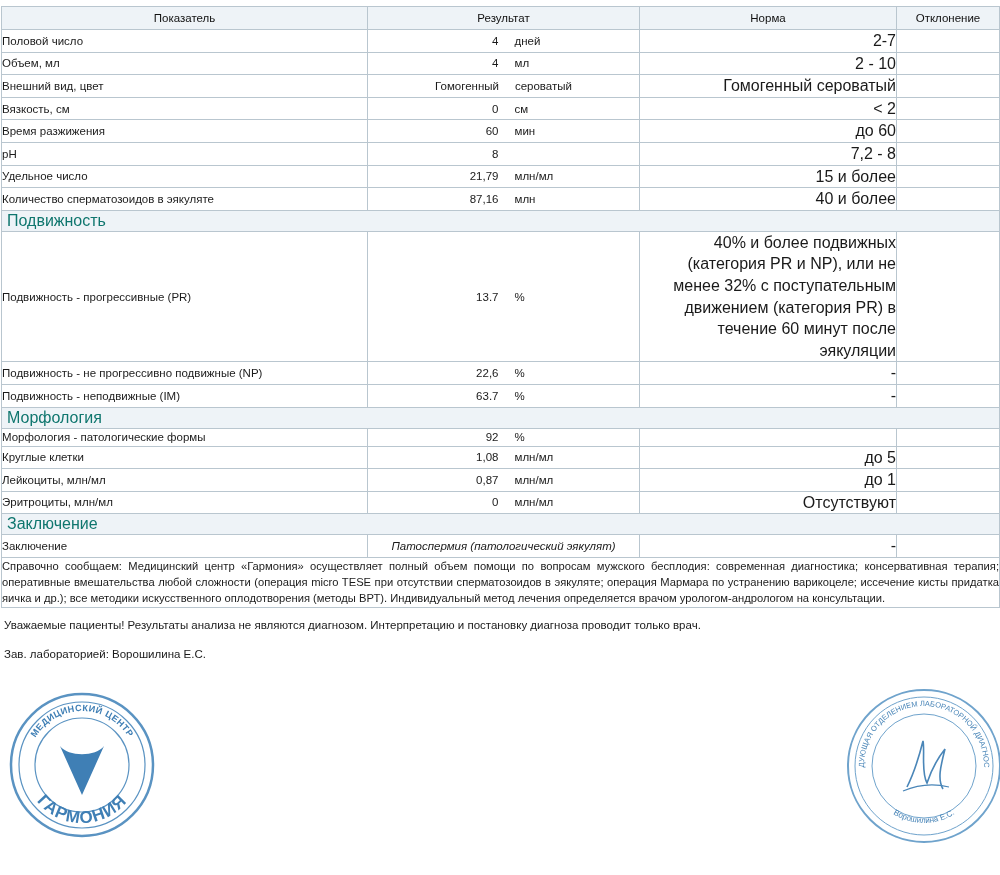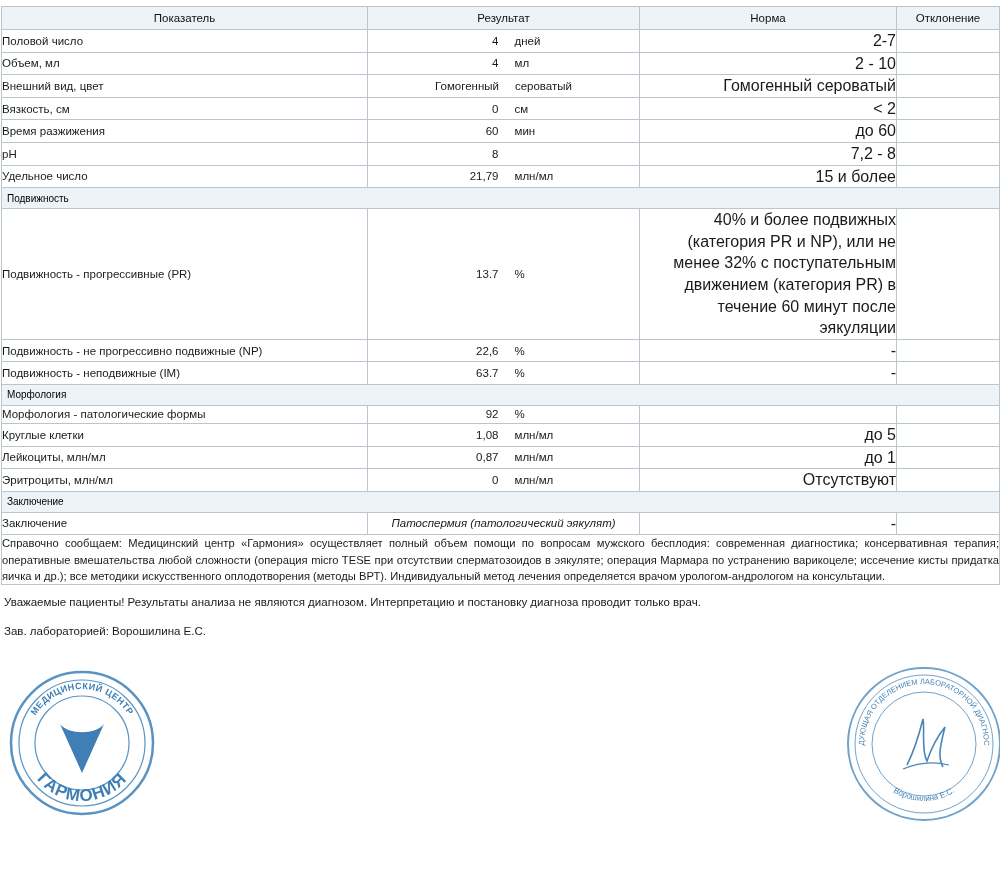--- a/index.html
+++ b/index.html
@@ -80,22 +80,22 @@
   }
   td.dev {
     padding: 4px 4px;
   }
   tr.section td {
     background: #eef3f7;
     height: 20px;
   }
   tr.section td.sect-title {
     padding-left: 5px;
-    font-size: 10px;
-    color: #000000;
+    font-size: 16px;
+    color: #0f766e;
   }
   tr.tall td { height: 62px; }
   tr.mid td { height: 34px; }
 
   .note-row td {
     padding: 6px 6px 8px 6px;
     font-size: 11.2px;
     line-height: 1.45;
     text-align: justify;
     color: #1b1b1b;
@@ -198,20 +198,26 @@
       <tr>
         <td class="label">pH</td>
         <td class="result"><span class="rv">8</span><span class="ru"></span></td>
         <td class="norm">7,2 - 8</td>
         <td class="dev"></td>
       </tr>
       <tr>
         <td class="label">Удельное число</td>
         <td class="result"><span class="rv">21,79</span><span class="ru">млн/мл</span></td>
         <td class="norm">15 и более</td>
+        <td class="dev"></td>
+      </tr>
+      <tr>
+        <td class="label">Количество сперматозоидов в эякуляте</td>
+        <td class="result"><span class="rv">87,16</span><span class="ru">млн</span></td>
+        <td class="norm">40 и более</td>
         <td class="dev"></td>
       </tr>
 
       <tr class="section">
         <td class="sect-title" colspan="4">Подвижность</td>
       </tr>
       <tr class="tall">
         <td class="label">Подвижность - прогрессивные (PR)</td>
         <td class="result"><span class="rv">13.7</span><span class="ru">%</span></td>
         <td class="norm">40% и более подвижных (категория PR и NP), или не менее 32% с поступательным движением (категория PR) в течение 60 минут после эякуляции</td>

